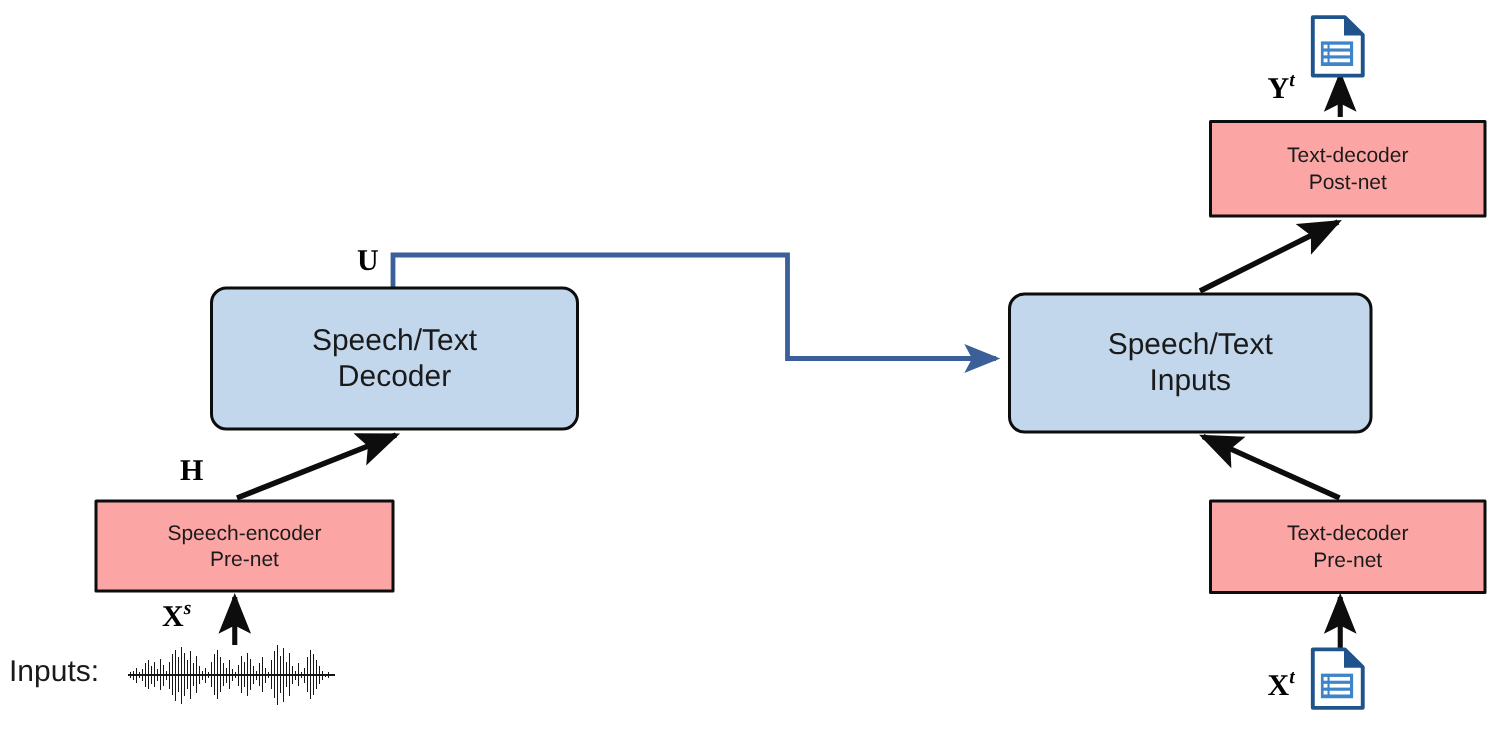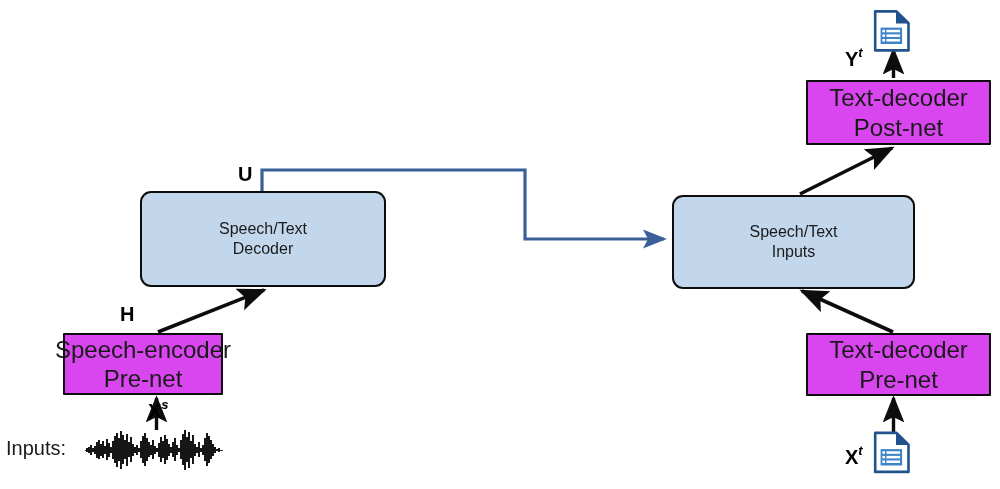--- a/index.html
+++ b/index.html
@@ -35,31 +35,31 @@
     z-index: 3;
   }
   .node-box .line1, .node-box .line2 {
     display: block;
     white-space: nowrap;
   }
   .box-blue {
     background: #c2d6ec;
     border: 2.5px solid #0d0d0d;
     border-radius: 11px;
-    font-size: 16px;
+    font-size: 20px;
   }
   .box-gray {
-    background: #d946ef;
+    background: #fca5a5;
     border: 2.5px solid #0d0d0d;
     border-radius: 1px;
-    font-size: 24px;
+    font-size: 14px;
   }
   .math-label {
     position: absolute;
-    font-family: Liberation Sans, sans-serif;
+    font-family: Liberation Serif, serif;
     font-weight: bold;
     font-size: 20px;
     color: #000000;
     white-space: nowrap;
     z-index: 4;
     text-align: right;
   }
   .math-label .sup {
     font-size: 13px;
     font-style: italic;
@@ -123,21 +123,21 @@
 
     <g>
       <line x1="800" y1="194" x2="892" y2="148" stroke="#0d0d0d" stroke-width="3.6" marker-end="url(#arrow-black)"></line>
     </g>
 
     <g>
       <line x1="893.5" y1="78" x2="893.5" y2="50" stroke="#0d0d0d" stroke-width="3.4" marker-end="url(#arrow-black)"></line>
     </g>
   </svg>
 
-  <div class="node-box box-gray" style="left:63px; top:333px; width:160px; height:62px;">
+  <div class="node-box box-gray" style="left:63px; top:333px; width:200px; height:62px;">
     <span class="line1">Speech-encoder</span>
     <span class="line2">Pre-net</span>
   </div>
 
   <div class="node-box box-blue" style="left:140px; top:191px; width:246px; height:96px;">
     <span class="line1">Speech/Text</span>
     <span class="line2">Decoder</span>
   </div>
 
   <div class="node-box box-blue" style="left:672px; top:195px; width:243px; height:94px;">
@@ -156,21 +156,21 @@
   </div>
 
   <div class="math-label" style="left:120px; top:303px;">
     <span>H</span>
   </div>
 
   <div class="math-label" style="left:238px; top:163px;">
     <span>U</span>
   </div>
 
-  <div class="math-label" style="left:108px; top:398px;margin-left:40px;">
+  <div class="math-label" style="left:108px; top:398px;">
     <span>X</span><span class="sup">s</span>
   </div>
 
   <div class="math-label" style="left:845px; top:400px;margin-top:44px;">
     <span>X</span><span class="sup">t</span>
   </div>
 
   <div class="math-label" style="left:845px; top:46px;">
     <span>Y</span><span class="sup">t</span>
   </div>

